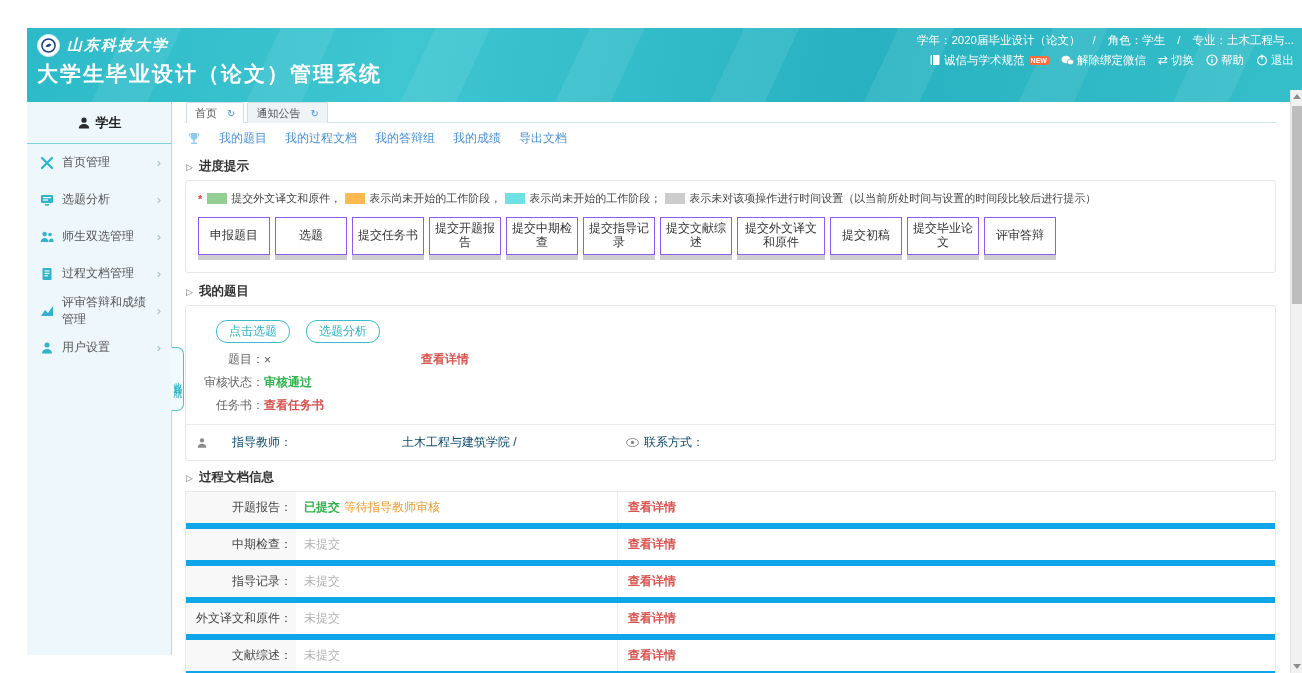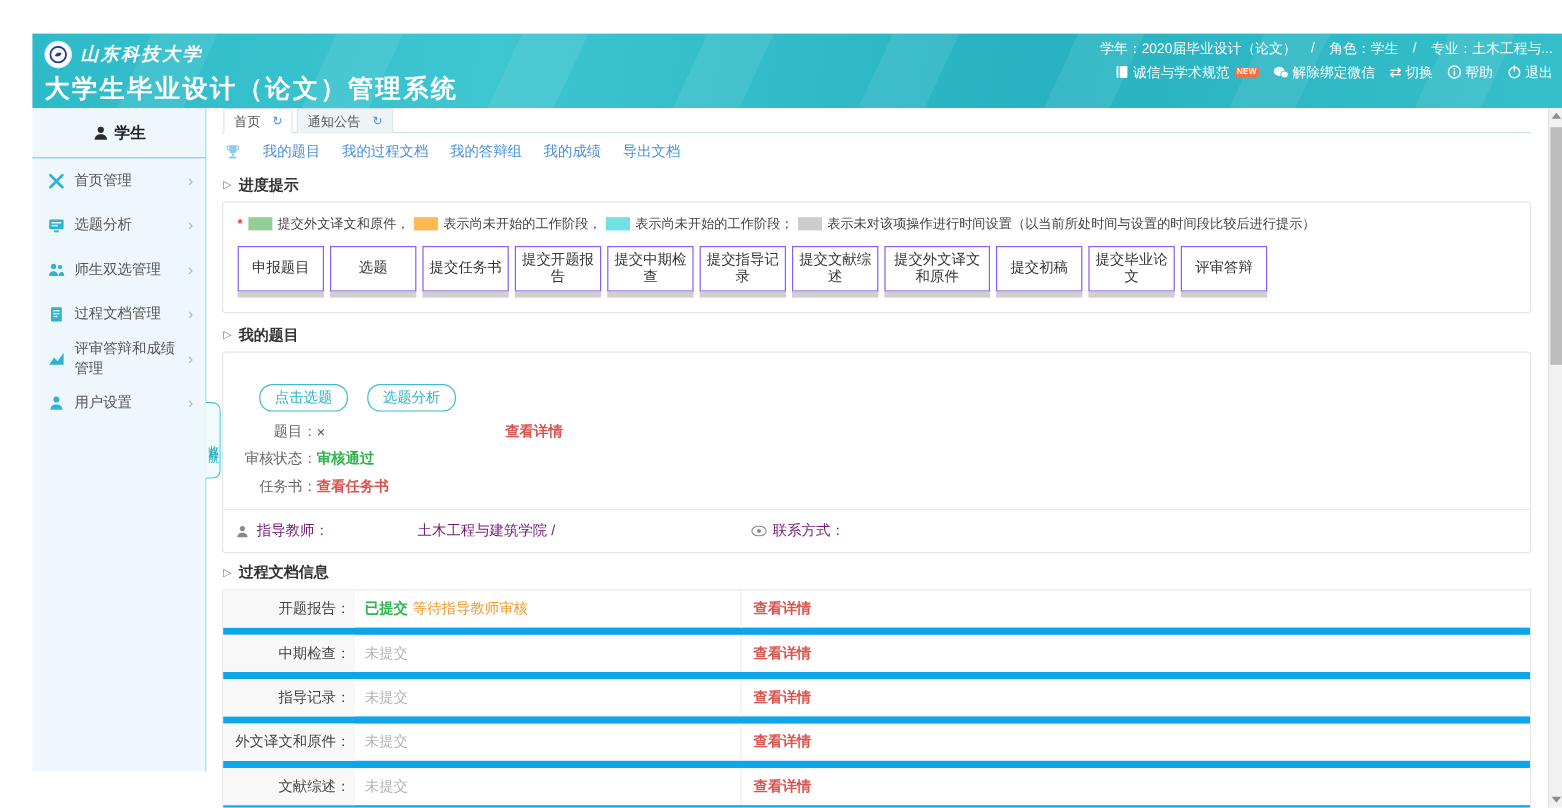--- a/index.html
+++ b/index.html
@@ -1,21 +1,21 @@
 <!DOCTYPE html>
 <html><head>
 <meta charset="utf-8">
 <style>
   * { margin:0; padding:0; box-sizing:border-box; }
   html,body { width:1302px; height:673px; overflow:hidden; background:#fff;
     font-family:"Liberation Sans","DejaVu Sans",sans-serif; }
   .page { position:absolute; left:27px; top:28px; right:0; bottom:0; }
 
   
-  .app-header { height:62px; position:relative; overflow:hidden;
+  .app-header { height:74px; position:relative; overflow:hidden;
     background:linear-gradient(100deg,#2dbac8 0%,#3ec6d1 30%,#28b2c1 65%,#35bfca 100%); }
   .app-header::after { content:''; position:absolute; inset:0;
     background:repeating-linear-gradient(115deg,rgba(255,255,255,0) 0 90px,rgba(255,255,255,.08) 90px 140px); }
   .logo-block { position:absolute; left:10px; top:6px; z-index:2; color:#fff; }
   .logo-row { display:flex; align-items:center; gap:7px; }
   .logo-circle { width:23px; height:23px; border-radius:50%; background:#fff;
     display:flex; align-items:center; justify-content:center; border:1px solid #d6eef2; }
   .univ-name { font-size:15px; font-style:italic; font-weight:bold; letter-spacing:2px; }
   .sys-title { font-size:21px; font-weight:bold; letter-spacing:2px; margin-top:3px; }
   .head-right { position:absolute; right:8px; top:3px; z-index:2; color:#fff;
@@ -69,32 +69,32 @@
   .legend { font-size:11px; color:#444; display:flex; align-items:center; white-space:nowrap; }
   .legend .star { color:#e53935; margin-right:1px; font-weight:bold; }
   .swatch { width:20px; height:11px; display:inline-block; margin:0 4px; }
   .stages { display:flex; gap:5px; margin-top:11px; }
   .stage { width:72px; text-align:center; font-size:12px; color:#333; cursor:default; }
   .stage.wide { width:88px; }
   .stage-body { border:1px solid #8b5cf6; height:38px; display:flex; align-items:center;
     justify-content:center; background:#fff; padding:0 3px; line-height:1.15; }
   .stage-strip { height:5px; background:#cfcfcf; }
 
-  .topic-box { padding-top:24px; margin-bottom:0; }
+  .topic-box { padding-top:12px; margin-bottom:0; }
   .btn-row { padding:2px 0 5px 30px; display:flex; gap:16px; }
   .pill { border:1px solid #3cbccb; color:#2ab3c3; border-radius:11px; font-size:12px;
     padding:2px 12px; background:#fff; cursor:pointer; }
   .field { display:flex; align-items:center; height:23px; font-size:12px; }
   .f-label { width:78px; text-align:right; color:#666; }
   .f-value { color:#555; }
   .red-link { color:#d9534f; font-weight:bold; cursor:pointer; }
   .green { color:#2db44a; font-weight:bold; }
   .spacer150 { width:150px; display:inline-block; }
   .advisor { border-top:1px solid #ebebeb; margin-top:7px; padding:9px 10px; position:relative;
-    display:flex; align-items:center; gap:6px; font-size:12px; color:#701a75; }
+    display:flex; align-items:center; gap:24px; font-size:12px; color:#0c4a6e; }
   .advisor-gap { width:62px; display:inline-block; }
   .contact { position:absolute; left:440px; display:flex; gap:5px; align-items:center; }
 
   .docs-table { border:1px solid #e9e9e9; margin-top:2px; }
   .trow { display:flex; height:37px; border-bottom:6px solid #0ea5e9; font-size:12px; }
   .trow:last-child { border-bottom:none; }
   .t-label { width:110px; background:#f8f8f8; display:flex; align-items:center;
     justify-content:flex-end; padding-right:4px; color:#444; }
   .t-value { width:321px; display:flex; align-items:center; padding-left:8px; gap:4px; }
   .t-detail { flex:1; border-left:1px solid #ededed; display:flex; align-items:center; padding-left:10px; }

